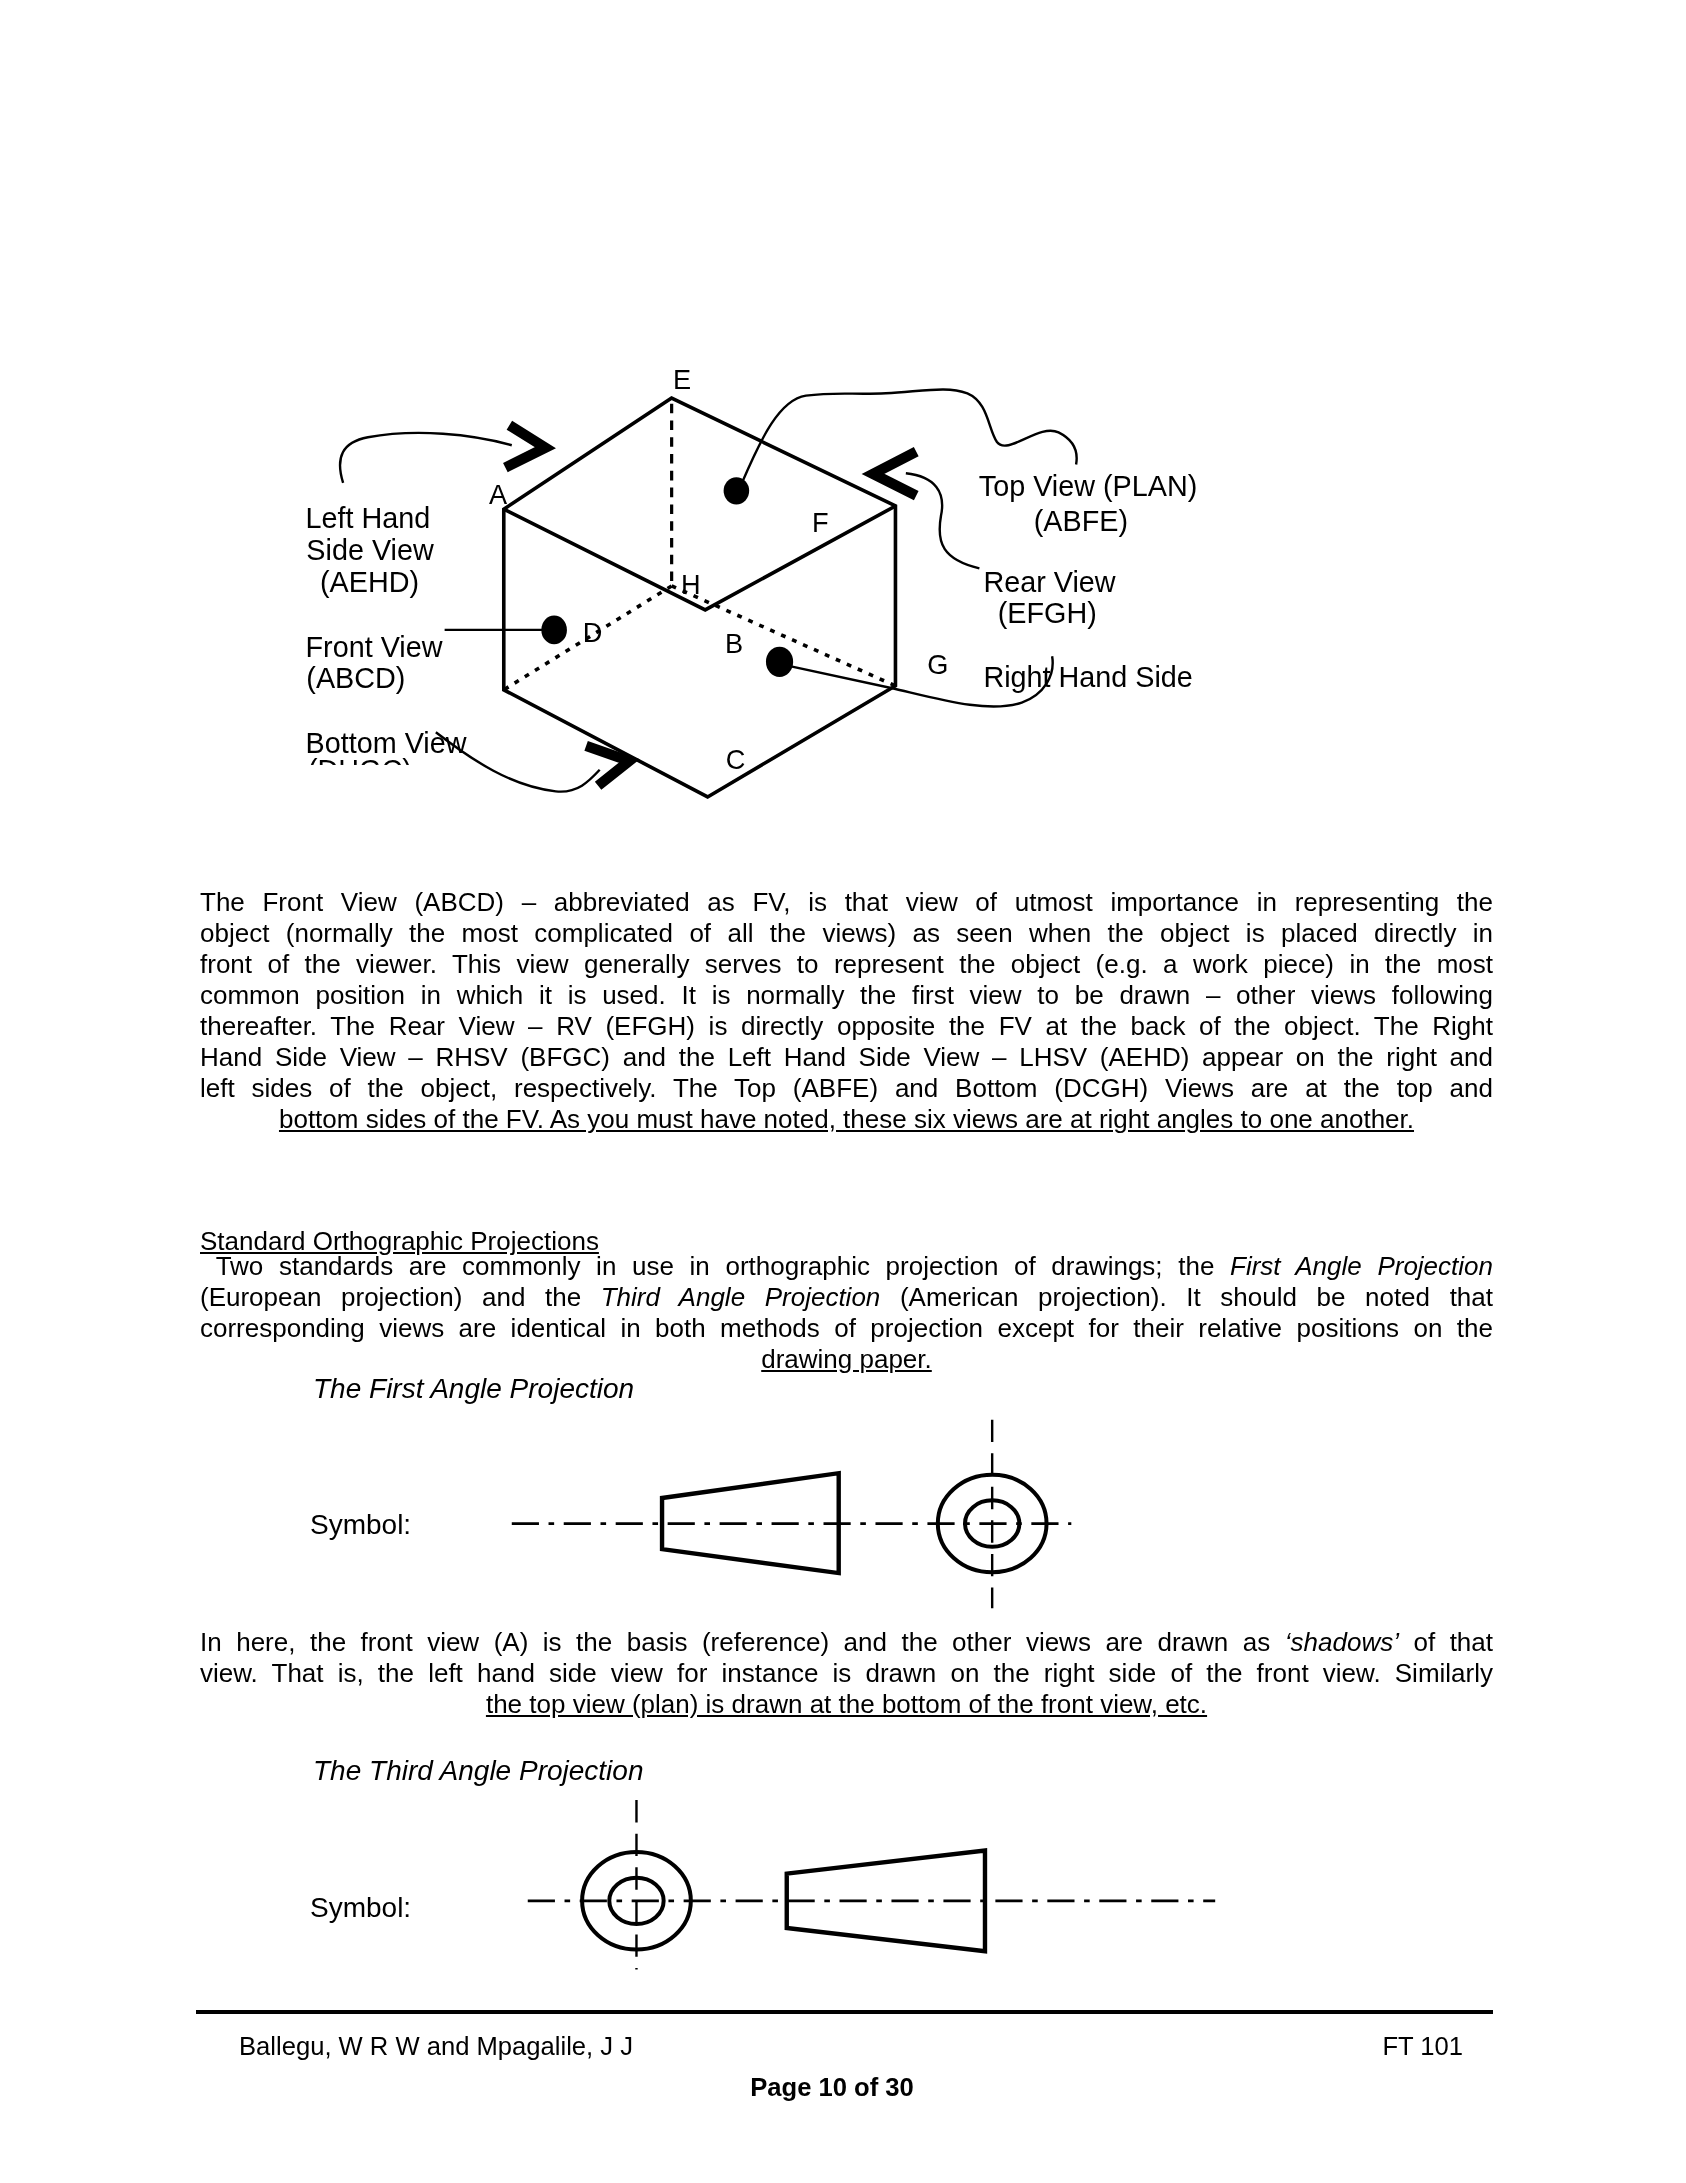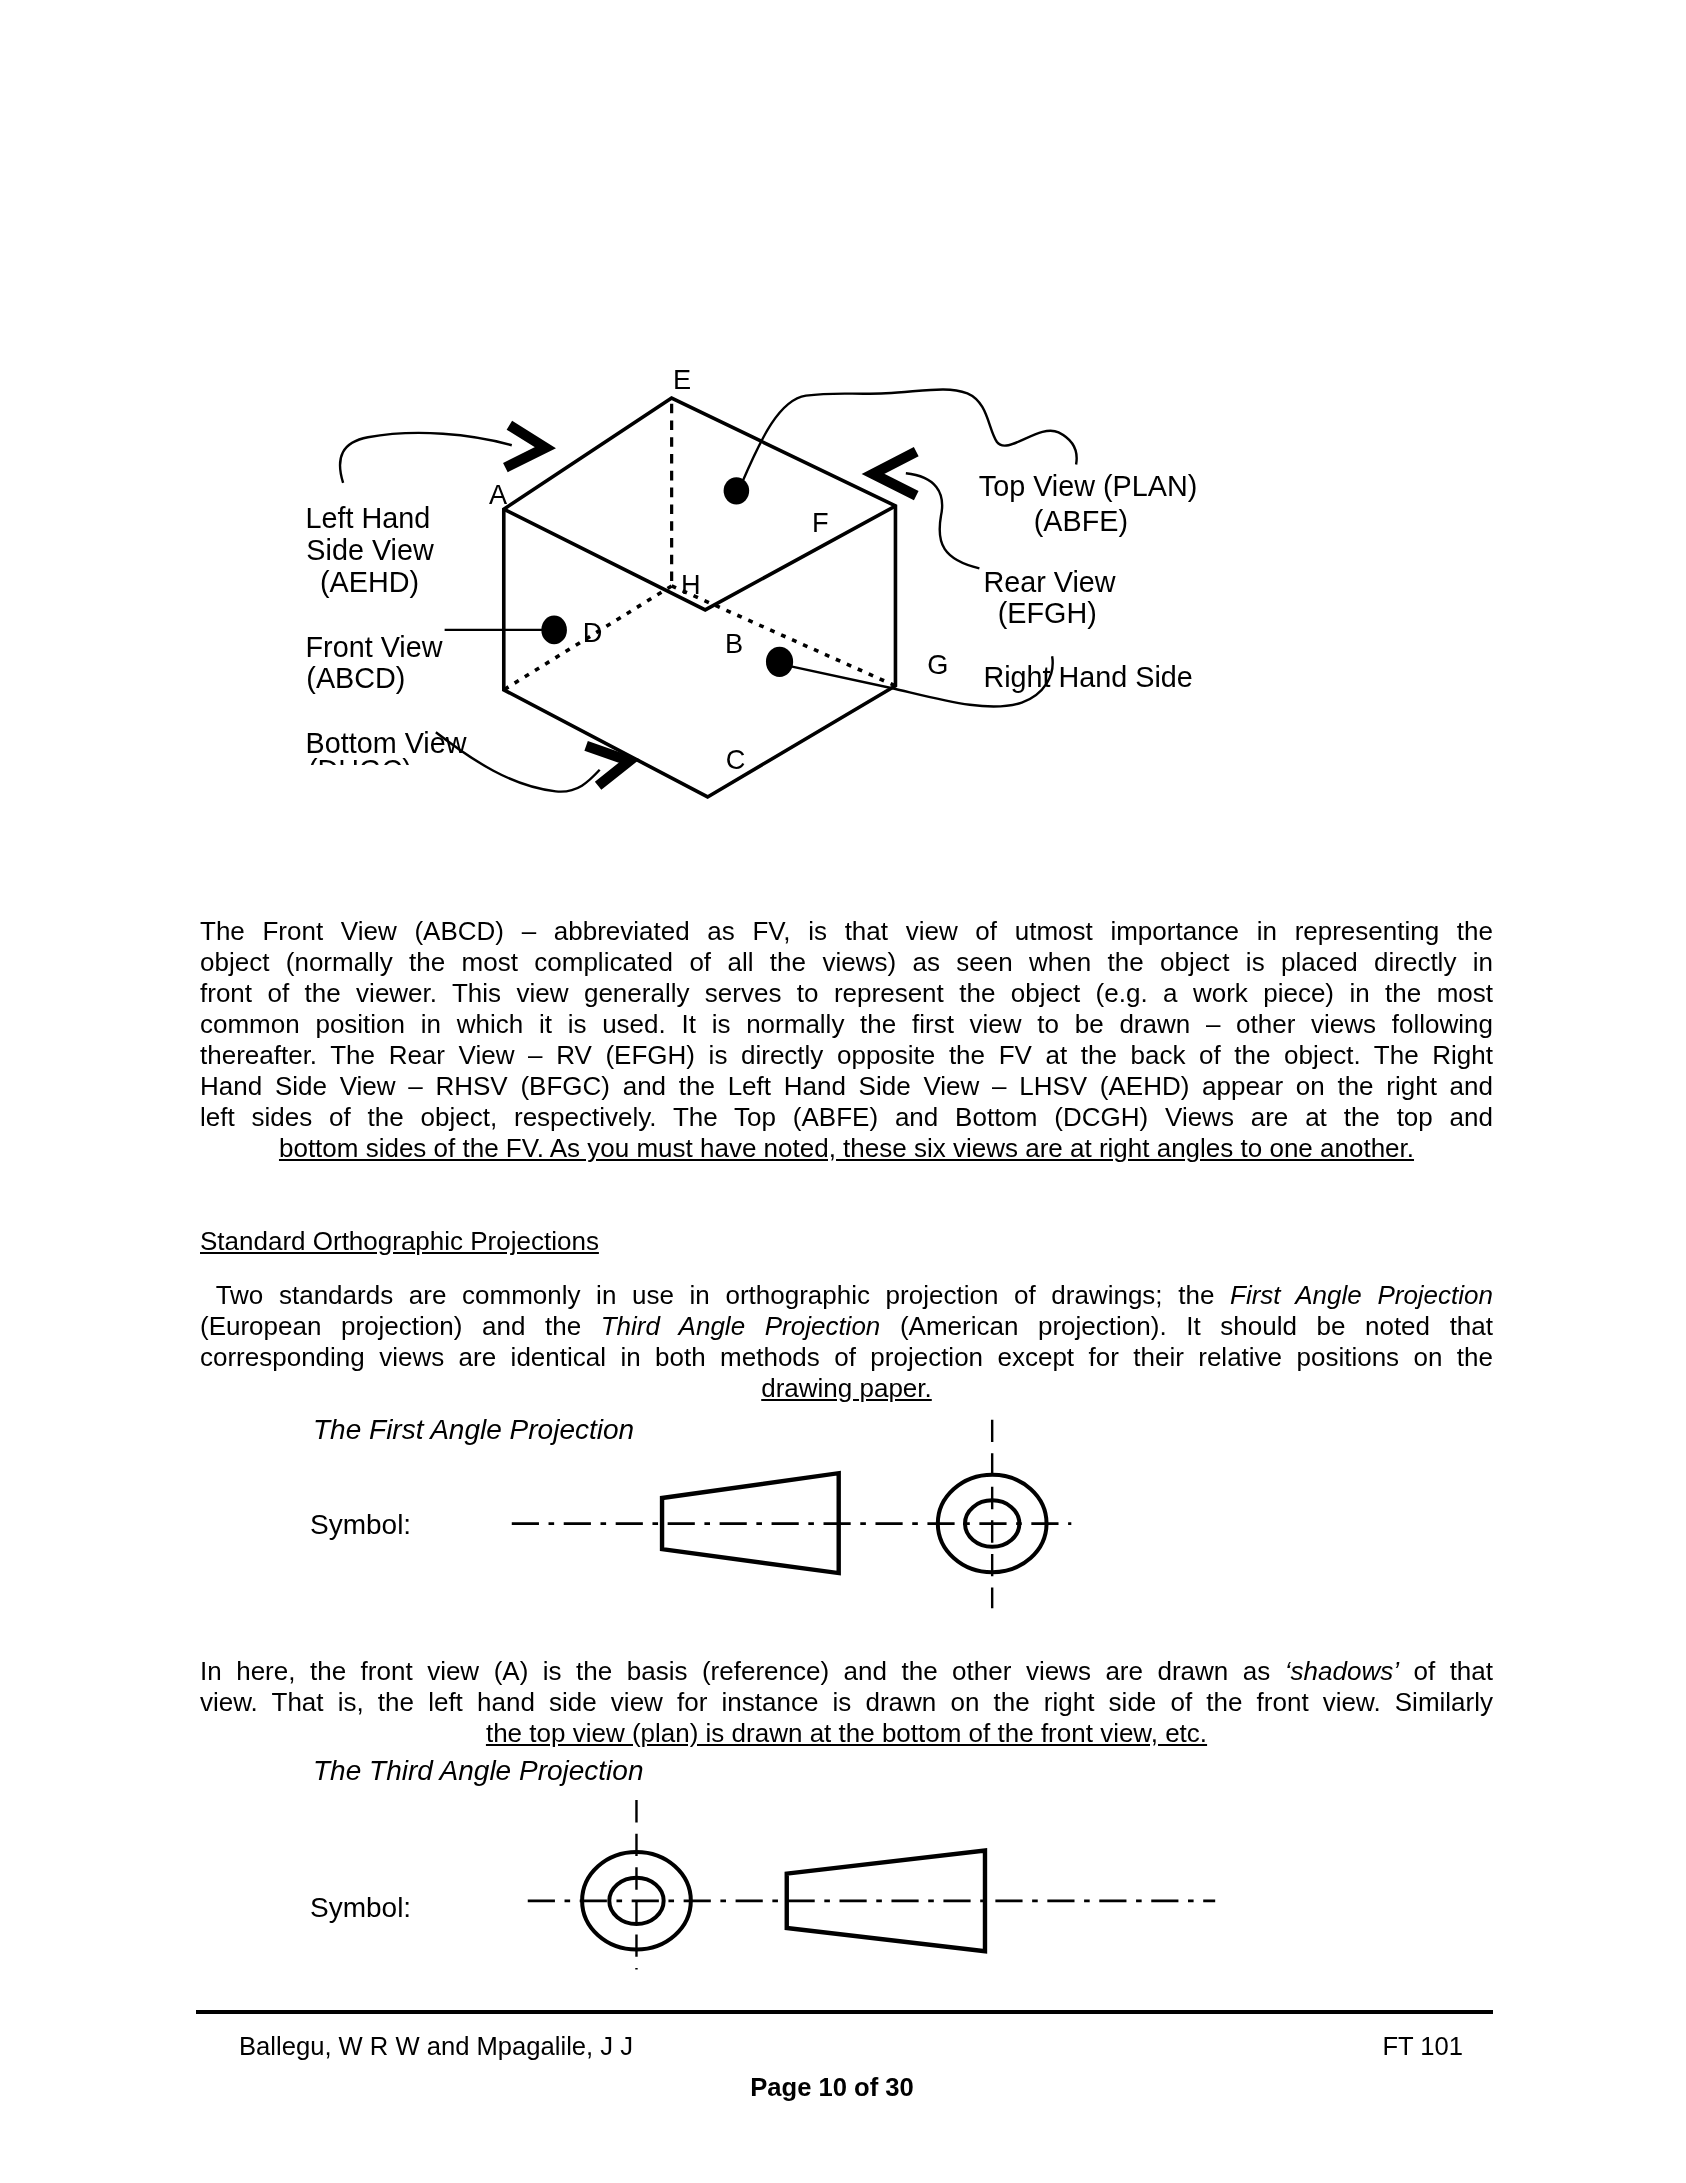--- a/index.html
+++ b/index.html
@@ -9,21 +9,20 @@
     background:#ffffff;
     font-family:"Liberation Sans", sans-serif;
     color:#000;
     overflow:hidden;
   }
   .abs{position:absolute;}
   .para{
     position:absolute;
     left:200px;width:1293px;
     font-size:26px;
-    margin-top:29px;
   }
   .tline{
     height:31px;line-height:31px;
     overflow:hidden;
     text-align:justify;
   }
   .tline::after{content:"";display:inline-block;width:100%;}
   .tline.noj{text-align:center;text-decoration:underline;}
   .it{font-style:italic;}
   .un{}
@@ -141,21 +140,21 @@
 
   <div class="abs heading" style="left:200px;top:1185px">Standard Orthographic Projections</div>
 
   <div class="para" style="top:1251px">
       <div class="tline"><span>&nbsp;Two standards are commonly in use in orthographic projection of drawings; the </span><span class="it">First Angle Projection</span></div>
       <div class="tline"><span>(European projection) and the </span><span class="it">Third Angle Projection</span><span> (American projection). It should be noted that</span></div>
       <div class="tline"><span>corresponding views are identical in both methods of projection except for their relative positions on the</span></div>
       <div class="tline noj"><span>drawing paper.</span></div>
     </div>
 
-  <div class="abs iheading" style="left:313px;top:1413px">The First Angle Projection</div>
+  <div class="abs iheading" style="left:313px;top:1372px">The First Angle Projection</div>
 
   <div class="abs symlabel" style="left:310px;top:1508px">Symbol:</div>
 
   <div class="para" style="top:1627px">
       <div class="tline"><span>In here, the front view (A) is the basis (reference) and the other views are drawn as </span><span class="it un">‘shadows’</span><span> of that</span></div>
       <div class="tline"><span>view. That is, the left hand side view for instance is drawn on the right side of the front view. Similarly</span></div>
       <div class="tline noj"><span>the top view (plan) is drawn at the bottom of the front view, etc.</span></div>
     </div>
 
   <div class="abs iheading" style="left:313px;top:1754px">The Third Angle Projection</div>

